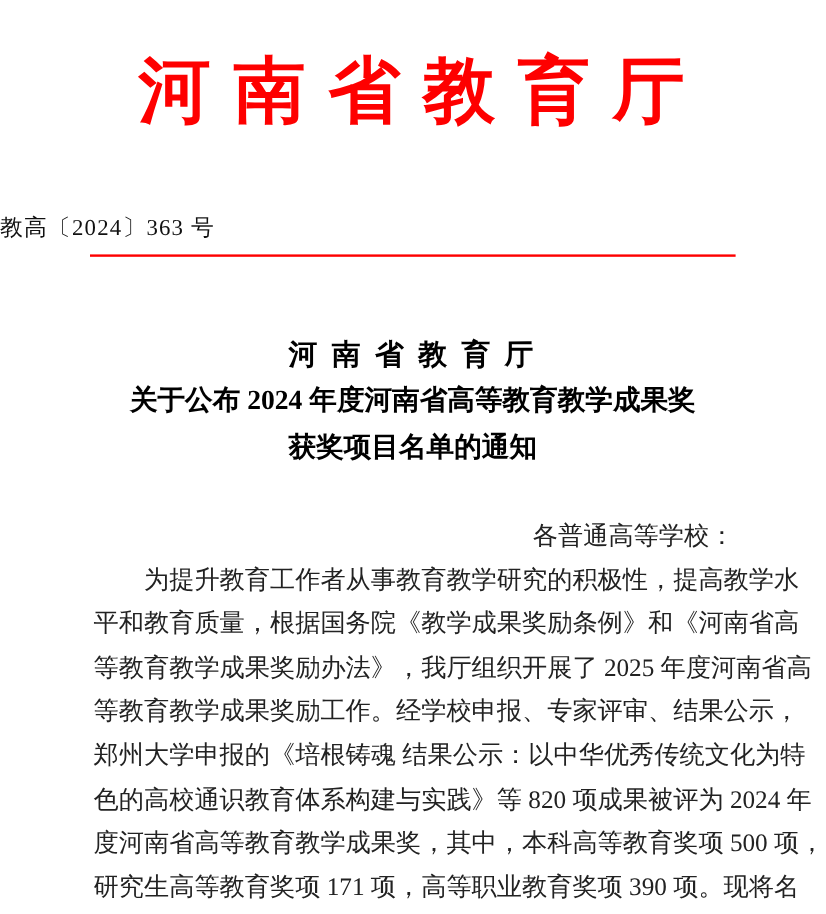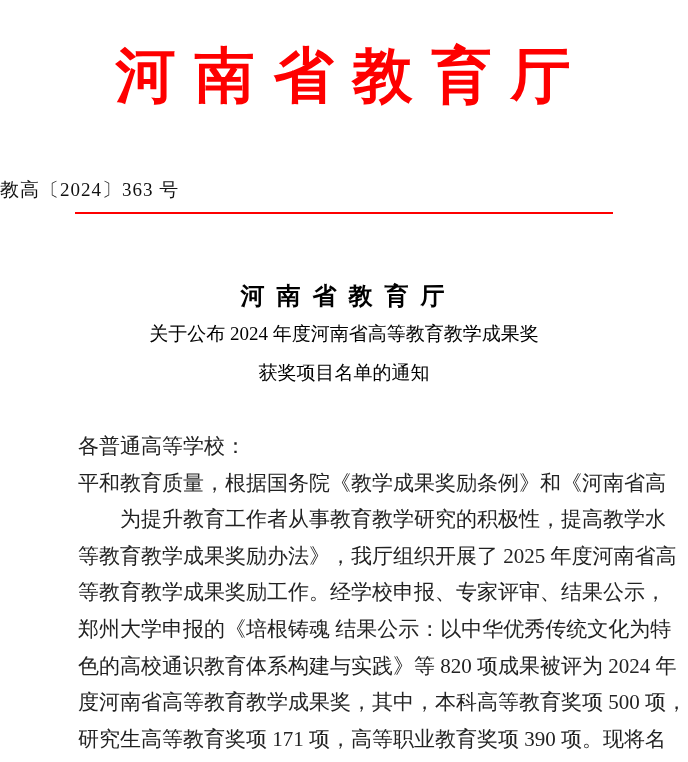--- a/index.html
+++ b/index.html
@@ -47,36 +47,36 @@
     color: #000000;
   }
   .notice-agency {
     font-size: 24px;
     font-weight: bold;
     letter-spacing: 3px;
     line-height: 36px;
     white-space: nowrap;
   }
   .notice-line {
-    font-size: 19px;
-    font-weight: normal;
+    font-size: 23px;
+    font-weight: bold;
     line-height: 39px;
     white-space: nowrap;
   }
   .body-block {
     position: absolute;
     top: 420px;
     left: 78px;
     width: 534px;
     font-size: 21px;
     color: #222222;
     line-height: 36.6px;
   }
   .salutation {
-    text-align: left;
+    text-align: right;
   }
   .para-line {
     text-align: justify;
     text-align-last: justify;
     white-space: nowrap;
   }
   .para-line.first {
     text-indent: 2em;
   }
 </style>
@@ -92,22 +92,22 @@
   <hr class="red-rule" style="background: rgb(254, 0, 0);">
 
   <div class="notice-title-block">
     <div class="notice-agency">河 南 省 教 育 厅</div>
     <div class="notice-line">关于公布 2024 年度河南省高等教育教学成果奖</div>
     <div class="notice-line">获奖项目名单的通知</div>
   </div>
 
   <div class="body-block">
     <div class="salutation">各普通高等学校：</div>
+    <div class="para-line first">为提升教育工作者从事教育教学研究的积极性，提高教学水</div>
     <div class="para-line">平和教育质量，根据国务院《教学成果奖励条例》和《河南省高</div>
-    <div class="para-line first">为提升教育工作者从事教育教学研究的积极性，提高教学水</div>
     <div class="para-line">等教育教学成果奖励办法》，我厅组织开展了 2025 年度河南省高</div>
     <div class="para-line">等教育教学成果奖励工作。经学校申报、专家评审、结果公示，</div>
     <div class="para-line">郑州大学申报的《培根铸魂 结果公示：以中华优秀传统文化为特</div>
     <div class="para-line">色的高校通识教育体系构建与实践》等 820 项成果被评为 2024 年</div>
     <div class="para-line">度河南省高等教育教学成果奖，其中，本科高等教育奖项 500 项，</div>
     <div class="para-line">研究生高等教育奖项 171 项，高等职业教育奖项 390 项。现将名</div>
   </div>
 
 </div>
 

